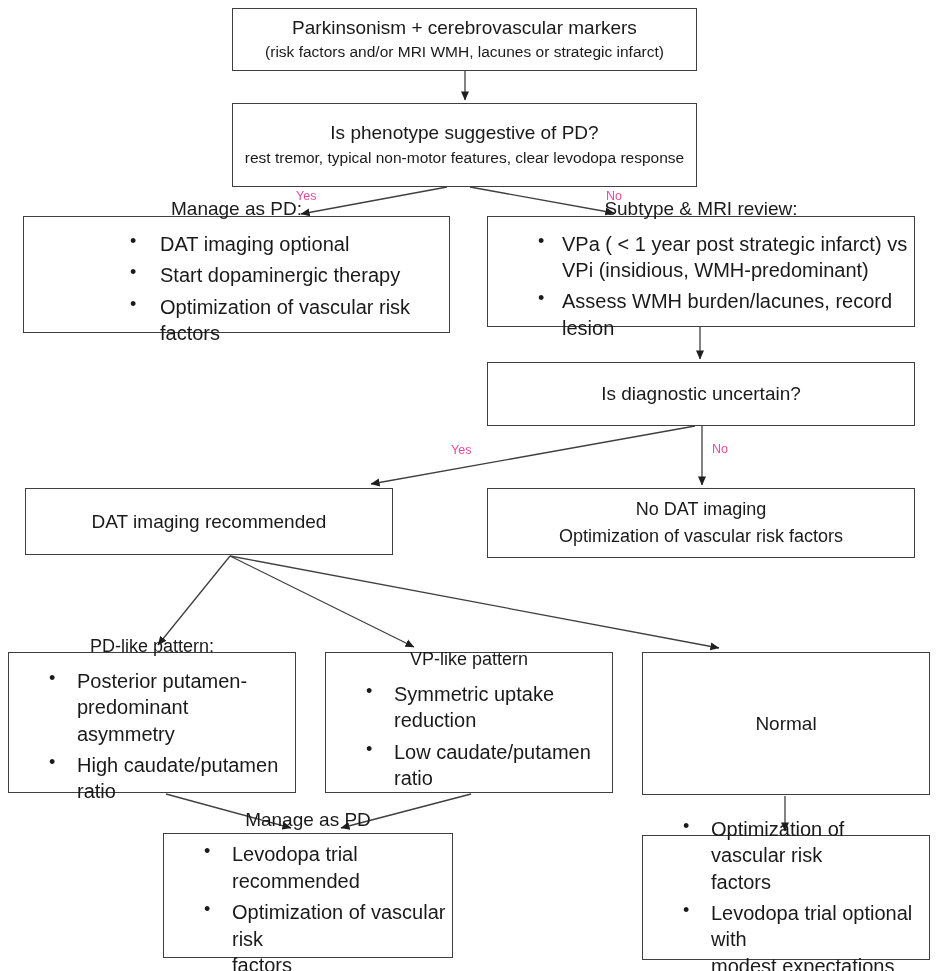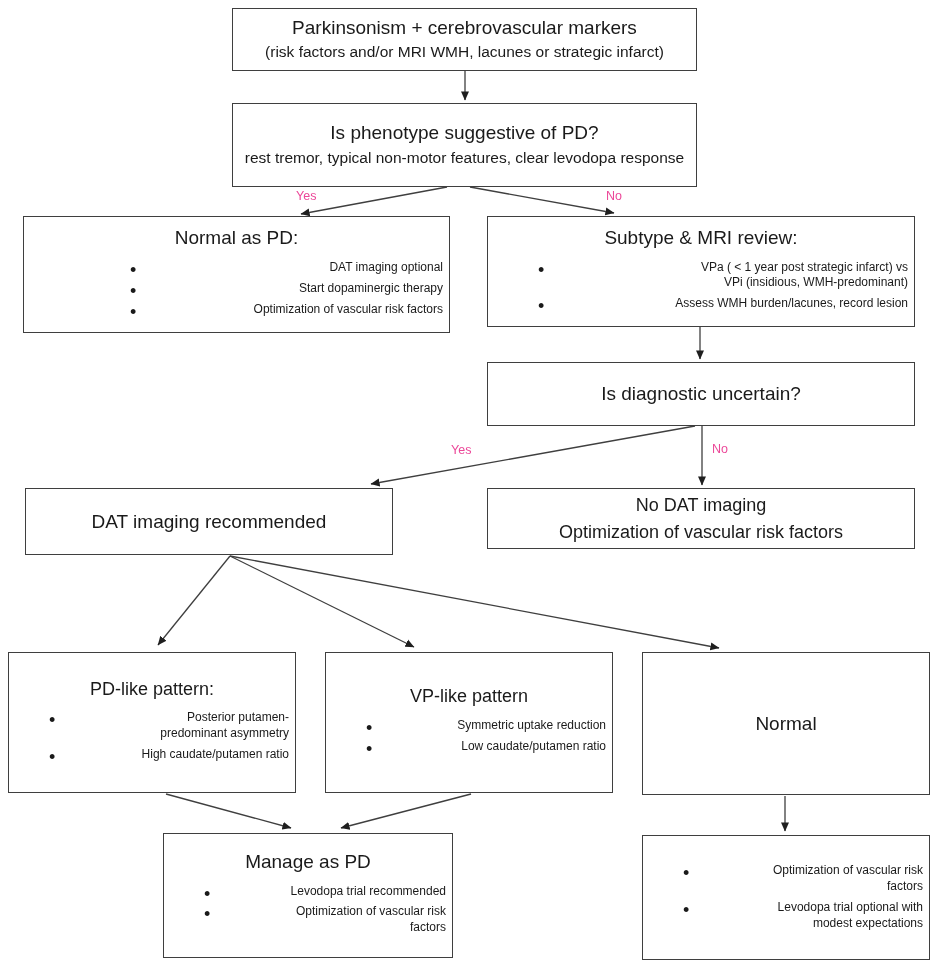--- a/index.html
+++ b/index.html
@@ -19,21 +19,21 @@
     border: 1.5px solid #3f3f3f;
     background: #ffffff;
     display: flex;
     flex-direction: column;
     justify-content: center;
     padding: 0 6px;
   }
   .node .title    { text-align: center; font-size: 19px; line-height: 1.25; }
   .node .subtitle { text-align: center; font-size: 15.5px; line-height: 1.35; margin-top: 3px; }
   .node .line     { text-align: center; font-size: 18px; line-height: 1.5; }
-  ul.bullets { list-style: none; margin: 5px 0 0 0; padding: 0; font-size: 12px; text-align: right; }
+  ul.bullets { list-style: none; margin: 5px 0 0 0; padding: 0; font-size: 20px; }
   ul.bullets li { position: relative; line-height: 1.32; margin: 5px 0; }
   ul.bullets li::before { content: "\2022"; position: absolute; top: -1px; font-size: 18px; }
   .blt { white-space: pre-line; }
   .indent-lg li { padding-left: 130px; } .indent-lg li::before { left: 100px; }
   .indent-md li { padding-left: 68px;  } .indent-md li::before  { left: 44px; }
   .indent-sm li { padding-left: 62px;  } .indent-sm li::before  { left: 34px; }
   .edge-label { position: absolute; font-size: 12.5px; color: #ec4899; }
 </style>
 </head>
 <body>
@@ -67,21 +67,21 @@
 
   <div class="node" style="left:232px; top:103px; width:465px; height:84px;">
     <div class="title">Is phenotype suggestive of PD?</div>
     <div class="subtitle">rest tremor, typical non-motor features, clear levodopa response</div>
   </div>
 
   <span class="edge-label" style="left:296px; top:189px;">Yes</span>
   <span class="edge-label" style="left:606px; top:189px;">No</span>
 
   <div class="node" style="left:23px; top:216px; width:427px; height:117px;">
-    <div class="title">Normal as PD:</div>
+    <div class="title">Manage as PD:</div>
     <ul class="bullets indent-lg">
       <li><span class="blt">DAT imaging optional</span></li>
       <li><span class="blt">Start dopaminergic therapy</span></li>
       <li><span class="blt">Optimization of vascular risk factors</span></li>
     </ul>
   </div>
 
   <div class="node" style="left:487px; top:216px; width:428px; height:111px;">
     <div class="title">Subtype &amp; MRI review:</div>
     <ul class="bullets indent-md">
@@ -95,21 +95,21 @@
     <div class="title">Is diagnostic uncertain?</div>
   </div>
 
   <span class="edge-label" style="left:451px; top:443px;">Yes</span>
   <span class="edge-label" style="left:712px; top:442px;">No</span>
 
   <div class="node" style="left:25px; top:488px; width:368px; height:67px;">
     <div class="title">DAT imaging recommended</div>
   </div>
 
-  <div class="node" style="left:487px; top:488px; width:428px; height:61px;">
+  <div class="node" style="left:487px; top:488px; width:428px; height:70px;">
     <div class="line">No DAT imaging</div>
     <div class="line">Optimization of vascular risk factors</div>
   </div>
 
   <div class="node" style="left:8px; top:652px; width:288px; height:141px;">
     <div class="title" style="font-size:18px;">PD-like pattern:</div>
     <ul class="bullets indent-sm">
       <li><span class="blt">Posterior putamen-
 predominant asymmetry</span></li>
       <li><span class="blt">High caudate/putamen ratio</span></li>

